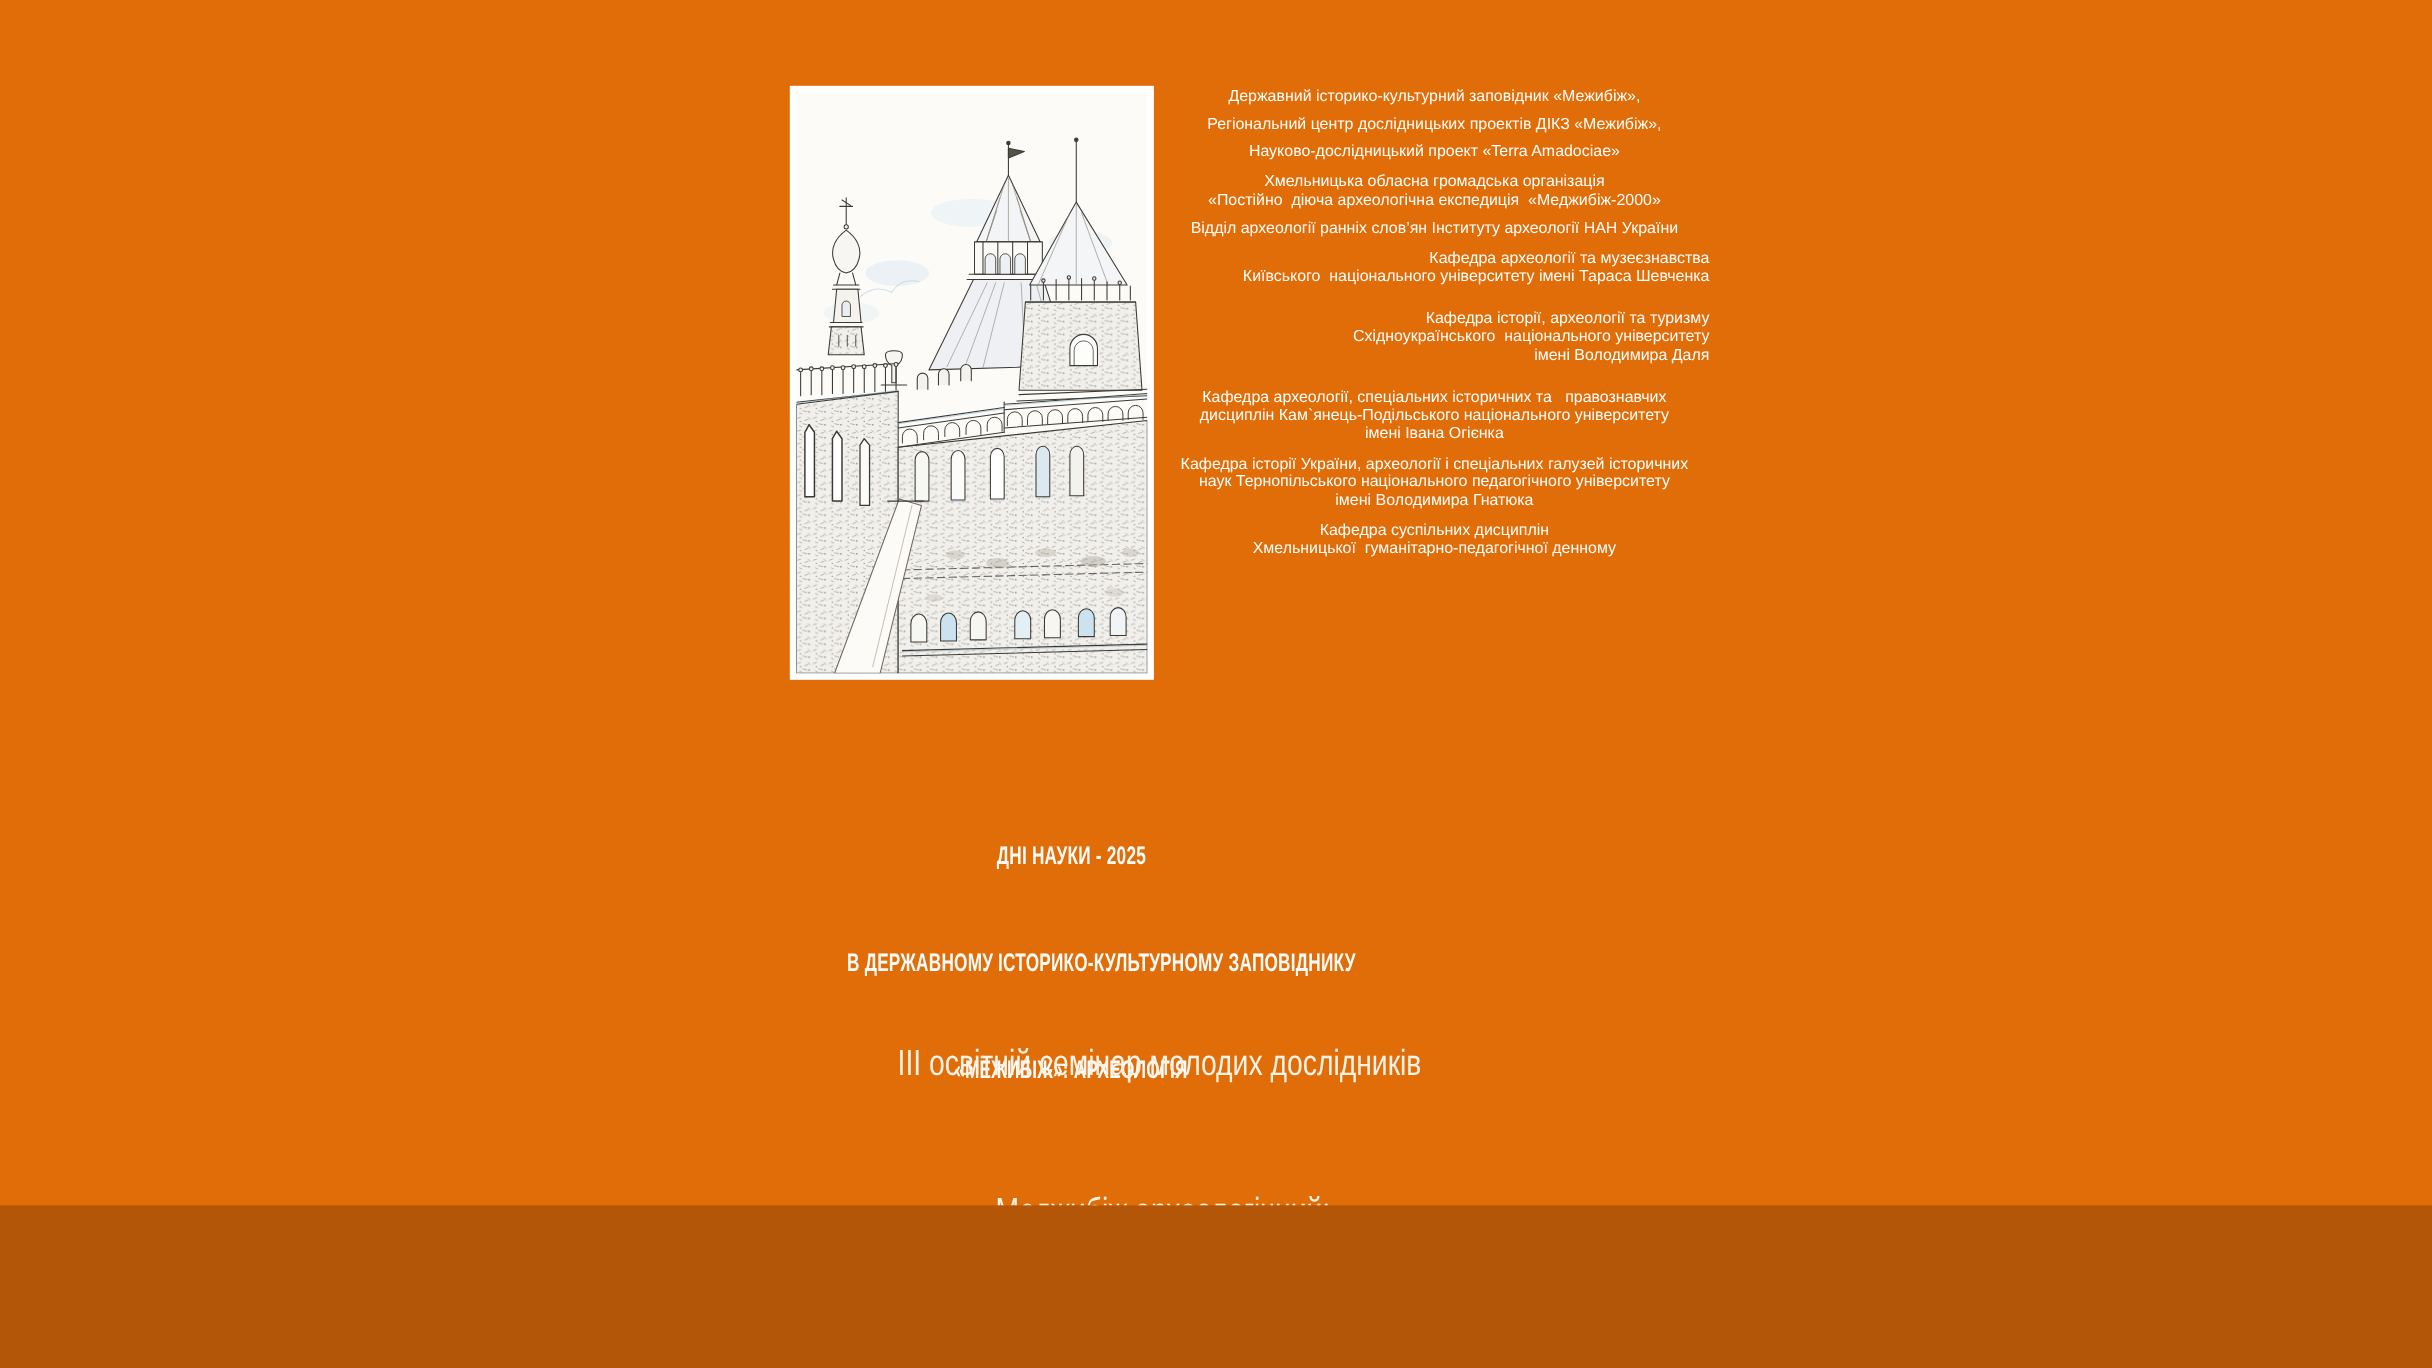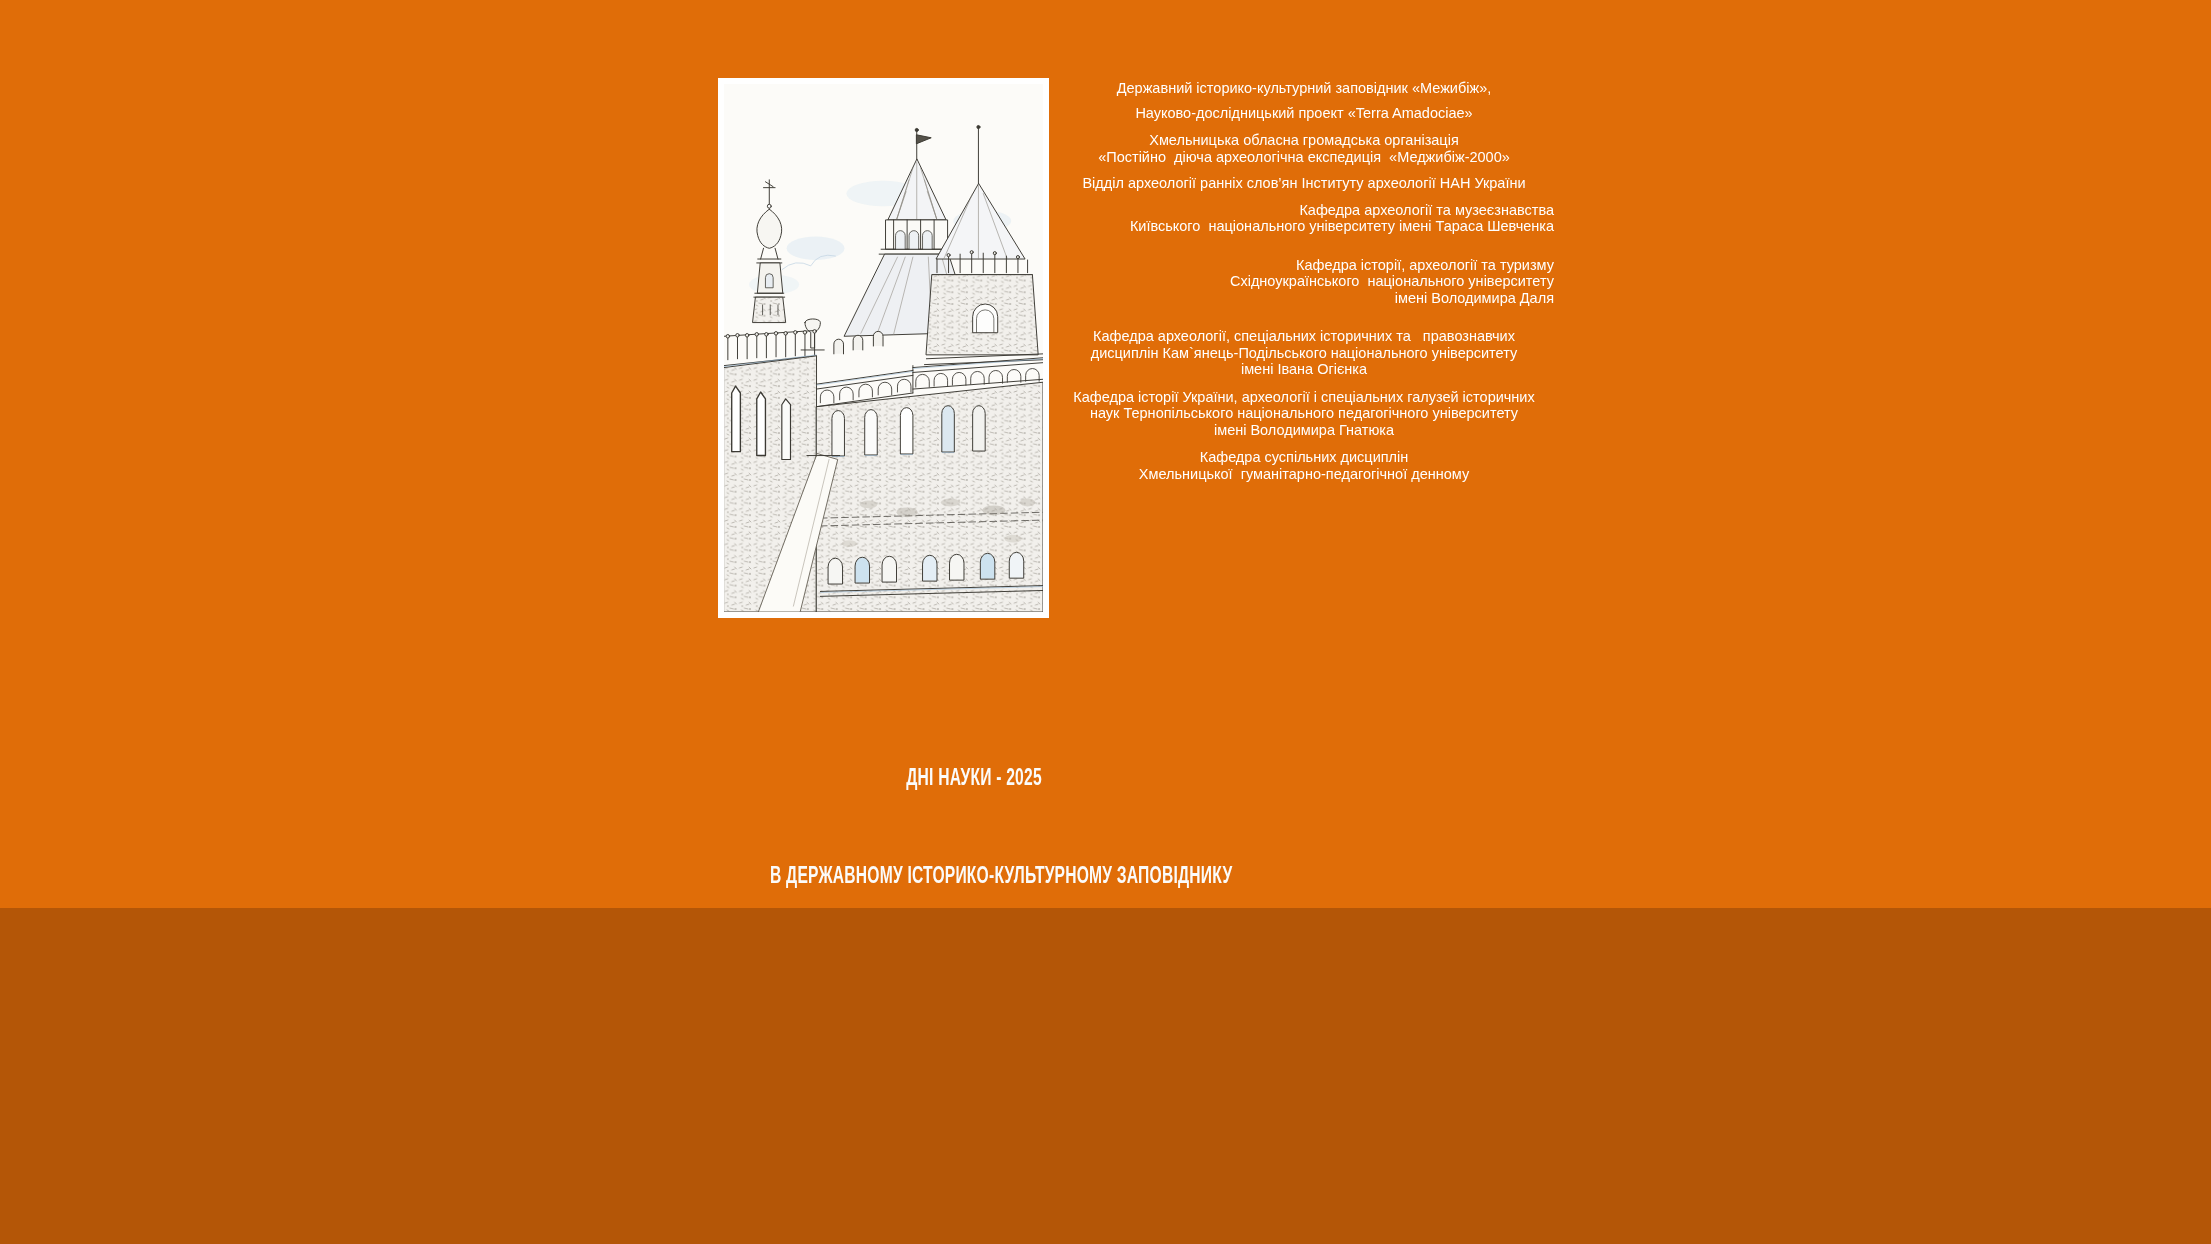--- a/index.html
+++ b/index.html
@@ -1,18 +1,18 @@
 <!DOCTYPE html>
 <html><head>
 <meta charset="utf-8">
 <style>
   html,body{margin:0;padding:0;background:#b45607;}
   .page{
     position:relative;
-    width:2211px;height:908px;
+    width:2211px;height:1096px;
     background:#E06D08;
     overflow:hidden;
     font-family:"Liberation Sans", sans-serif;
     color:#ffffff;
   }
   
   .sketch{
     position:absolute;left:718px;top:78px;width:331px;height:540px;
     background:#ffffff;box-sizing:border-box;padding:6px;
   }
@@ -195,20 +195,21 @@
         <path d="M196 291l135 -10M96 308l100 -14M0 289l96 -12"></path>
         <path d="M112 381h13M146 380h13M183 379h13M226 377h13"></path>
         <path d="M100 520l231 -6"></path>
       </g>
     </svg>
   </div>
 
   <div class="orgs">
     <p class="org-block ls-wide">
       <span class="org-line" style="display:block">Державний історико-культурний заповідник «Межибіж»,</span>
+      <span class="org-line" style="display:block">Регіональний центр дослідницьких проектів ДІКЗ «Межибіж»,</span>
       <span class="org-line" style="display:block">Науково-дослідницький проект «Terra Amadociae»</span>
     </p>
     <p class="org-block">
       <span class="org-line" style="display:block">Хмельницька обласна громадська організація</span>
       <span class="org-line" style="display:block">«Постійно  діюча археологічна експедиція  «Меджибіж-2000»</span>
     </p>
     <p class="org-block">
       <span class="org-line" style="display:block">Відділ археології ранніх слов’ян Інституту археології НАН України</span>
     </p>
     <p class="org-block gap-lg">

